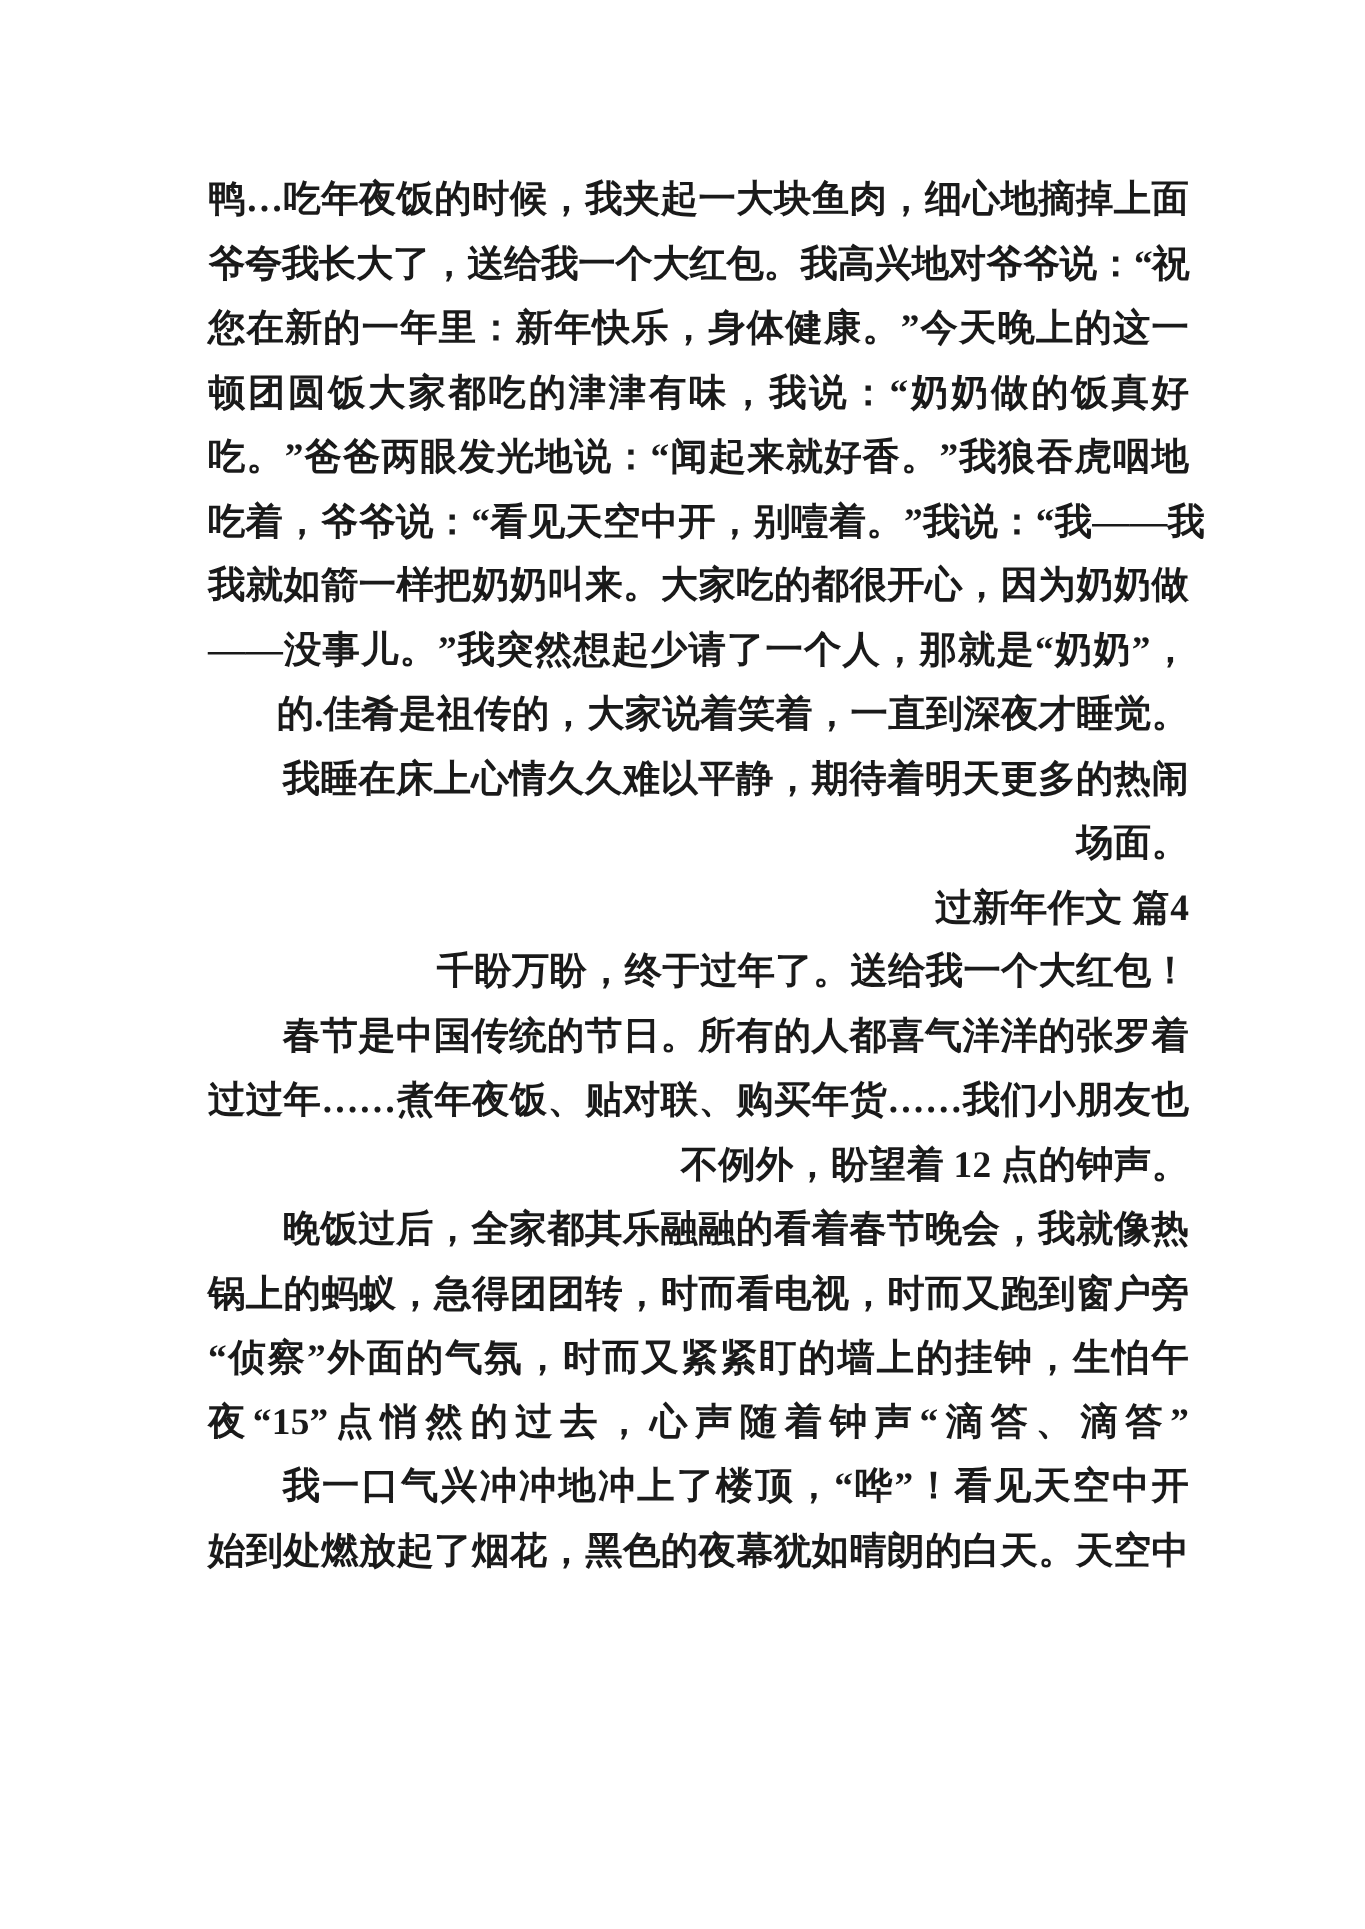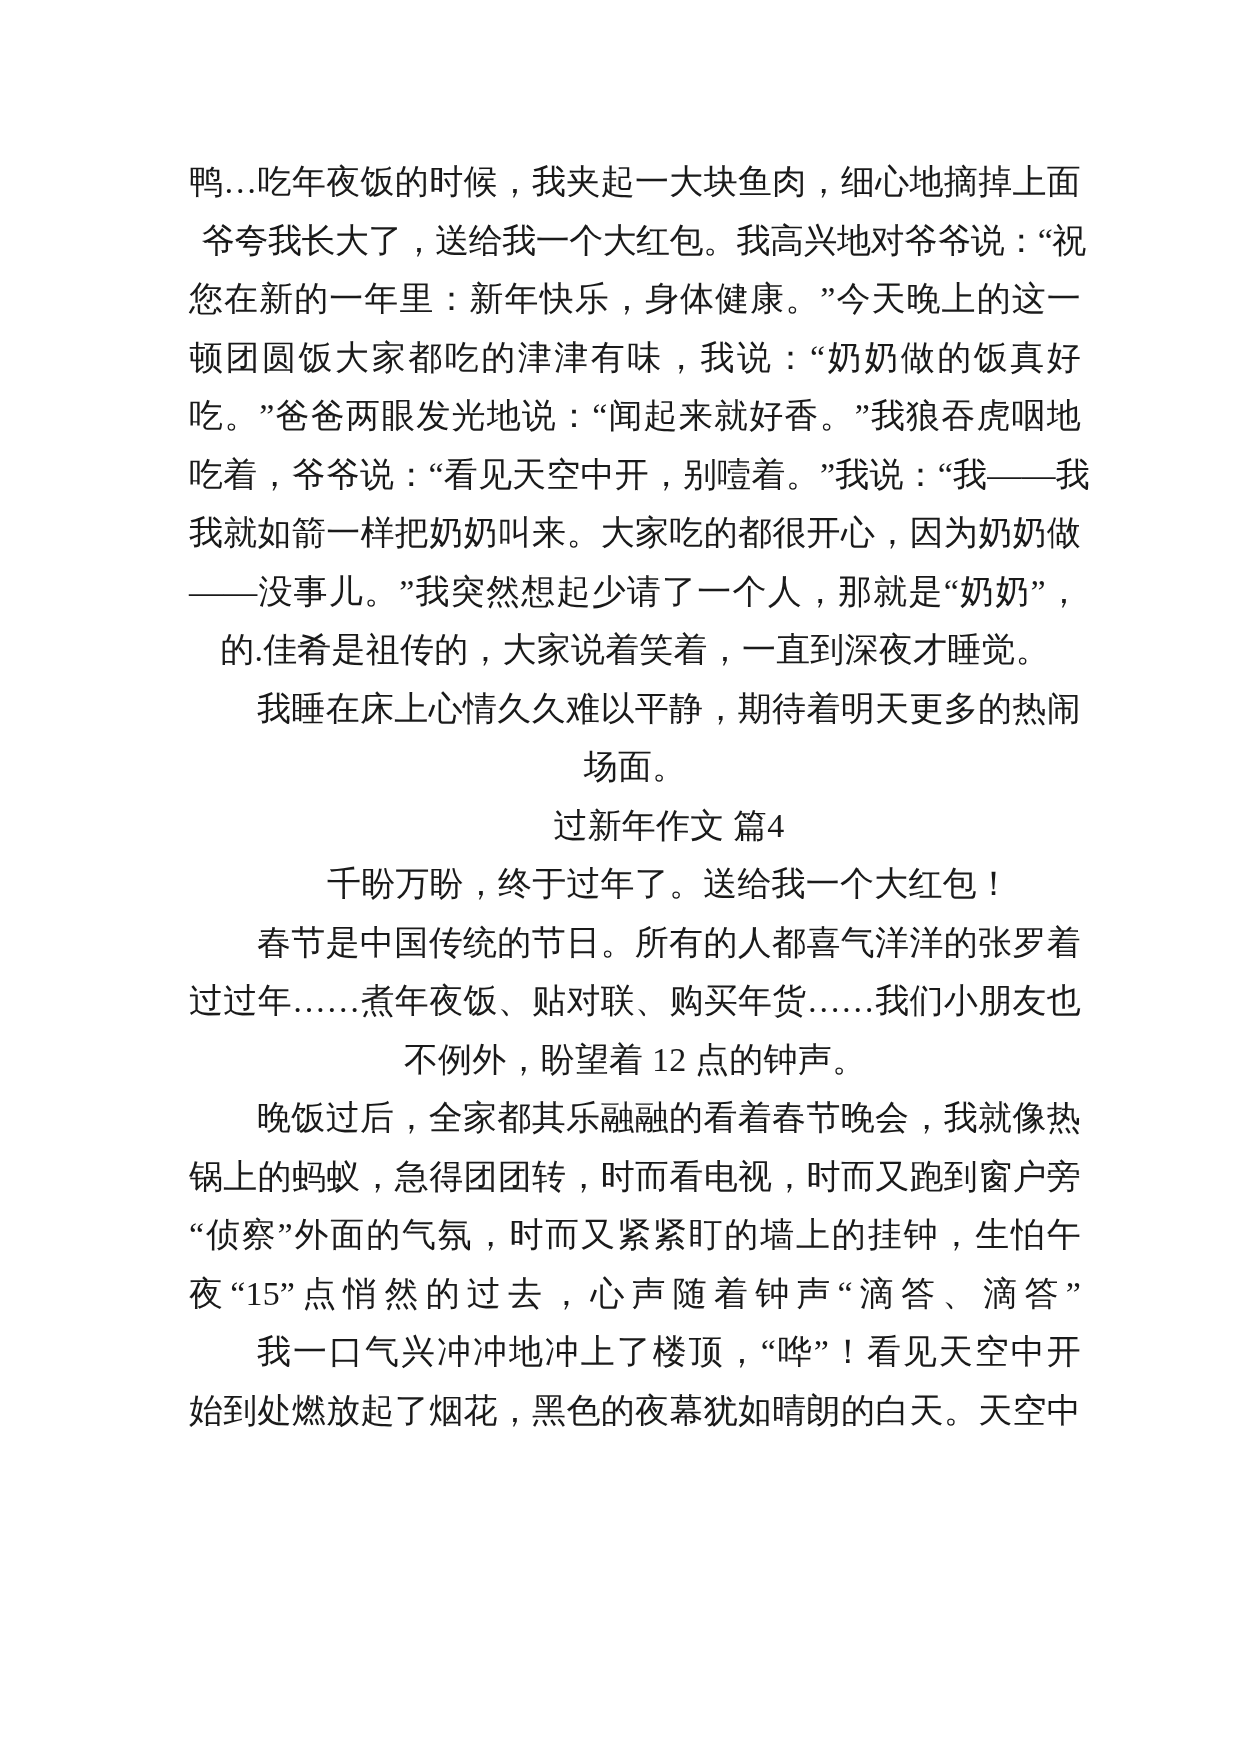--- a/index.html
+++ b/index.html
@@ -13,52 +13,53 @@
     position: relative;
     overflow: hidden;
     font-family: "Liberation Serif", "DejaVu Serif", serif;
   }
   .doc-page {
     position: absolute;
     left: 0; top: 0;
     width: 1241px;
     height: 1754px;
     background: #ffffff;
+    font-weight: bold;
   }
   .essay-block {
     position: absolute;
     left: 189px;
     top: 153px;
     width: 892px;
     color: #1a1a1a;
   }
   .text-line {
     height: 58.5px;
     line-height: 58.5px;
     font-size: 34px;
     white-space: nowrap;
-    text-align: center;
+    text-align: right;
     letter-spacing: 0.2px;
   }
   .text-line.justify {
     text-align: justify;
     text-align-last: justify;
     -moz-text-align-last: justify;
   }
   .text-line.indent {
     padding-left: 68px;
   }
 </style>
 </head>
 <body>
 
 <div class="doc-page">
   <div class="essay-block" id="essay-block">
       <div class="text-line justify">鸭…吃年夜饭的时候，我夹起一大块鱼肉，细心地摘掉上面</div>
-      <div class="text-line justify" style="letter-spacing: -0.53px; margin-left: 12px;">爷夸我长大了，送给我一个大红包。我高兴地对爷爷说：“祝</div>
+      <div class="text-line justify" style="letter-spacing: -0.53px;">爷夸我长大了，送给我一个大红包。我高兴地对爷爷说：“祝</div>
       <div class="text-line justify">您在新的一年里：新年快乐，身体健康。”今天晚上的这一</div>
       <div class="text-line justify">顿团圆饭大家都吃的津津有味，我说：“奶奶做的饭真好</div>
       <div class="text-line justify">吃。”爸爸两眼发光地说：“闻起来就好香。”我狼吞虎咽地</div>
       <div class="text-line justify">吃着，爷爷说：“看见天空中开，别噎着。”我说：“我——我</div>
       <div class="text-line justify">我就如箭一样把奶奶叫来。大家吃的都很开心，因为奶奶做</div>
       <div class="text-line justify">——没事儿。”我突然想起少请了一个人，那就是“奶奶”，</div>
       <div class="text-line">的.佳肴是祖传的，大家说着笑着，一直到深夜才睡觉。</div>
       <div class="text-line justify indent">我睡在床上心情久久难以平静，期待着明天更多的热闹</div>
       <div class="text-line">场面。</div>
       <div class="text-line indent">过新年作文 篇4</div>

